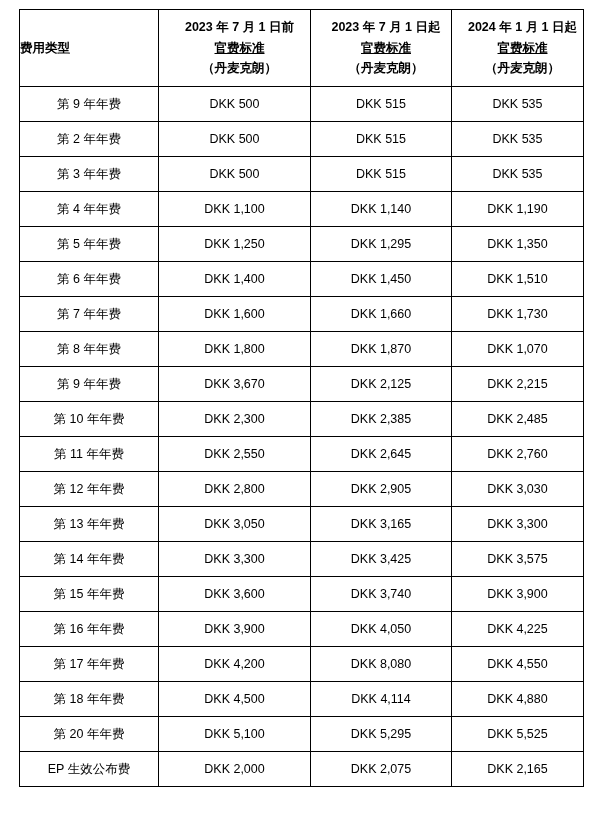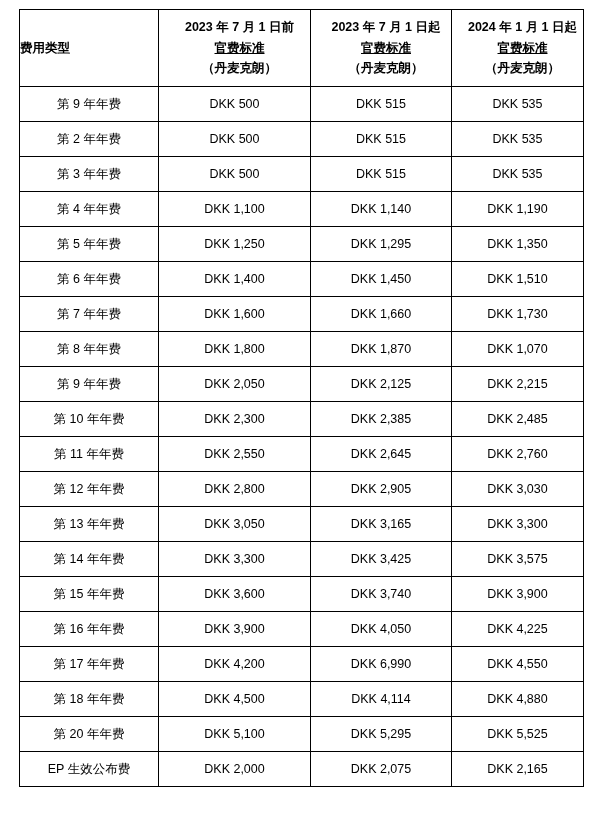--- a/index.html
+++ b/index.html
@@ -138,21 +138,21 @@
         <td>DKK 1,730</td>
       </tr>
       <tr>
         <td>第 8 年年费</td>
         <td>DKK 1,800</td>
         <td>DKK 1,870</td>
         <td>DKK 1,070</td>
       </tr>
       <tr>
         <td>第 9 年年费</td>
-        <td>DKK 2,050</td>
+        <td>DKK 3,670</td>
         <td>DKK 2,125</td>
         <td>DKK 2,215</td>
       </tr>
       <tr>
         <td>第 10 年年费</td>
         <td>DKK 2,300</td>
         <td>DKK 2,385</td>
         <td>DKK 2,485</td>
       </tr>
       <tr>
@@ -187,21 +187,21 @@
       </tr>
       <tr>
         <td>第 16 年年费</td>
         <td>DKK 3,900</td>
         <td>DKK 4,050</td>
         <td>DKK 4,225</td>
       </tr>
       <tr>
         <td>第 17 年年费</td>
         <td>DKK 4,200</td>
-        <td>DKK 6,990</td>
+        <td>DKK 8,080</td>
         <td>DKK 4,550</td>
       </tr>
       <tr>
         <td>第 18 年年费</td>
         <td>DKK 4,500</td>
         <td>DKK 4,114</td>
         <td>DKK 4,880</td>
       </tr>
       <tr>
         <td>第 20 年年费</td>

